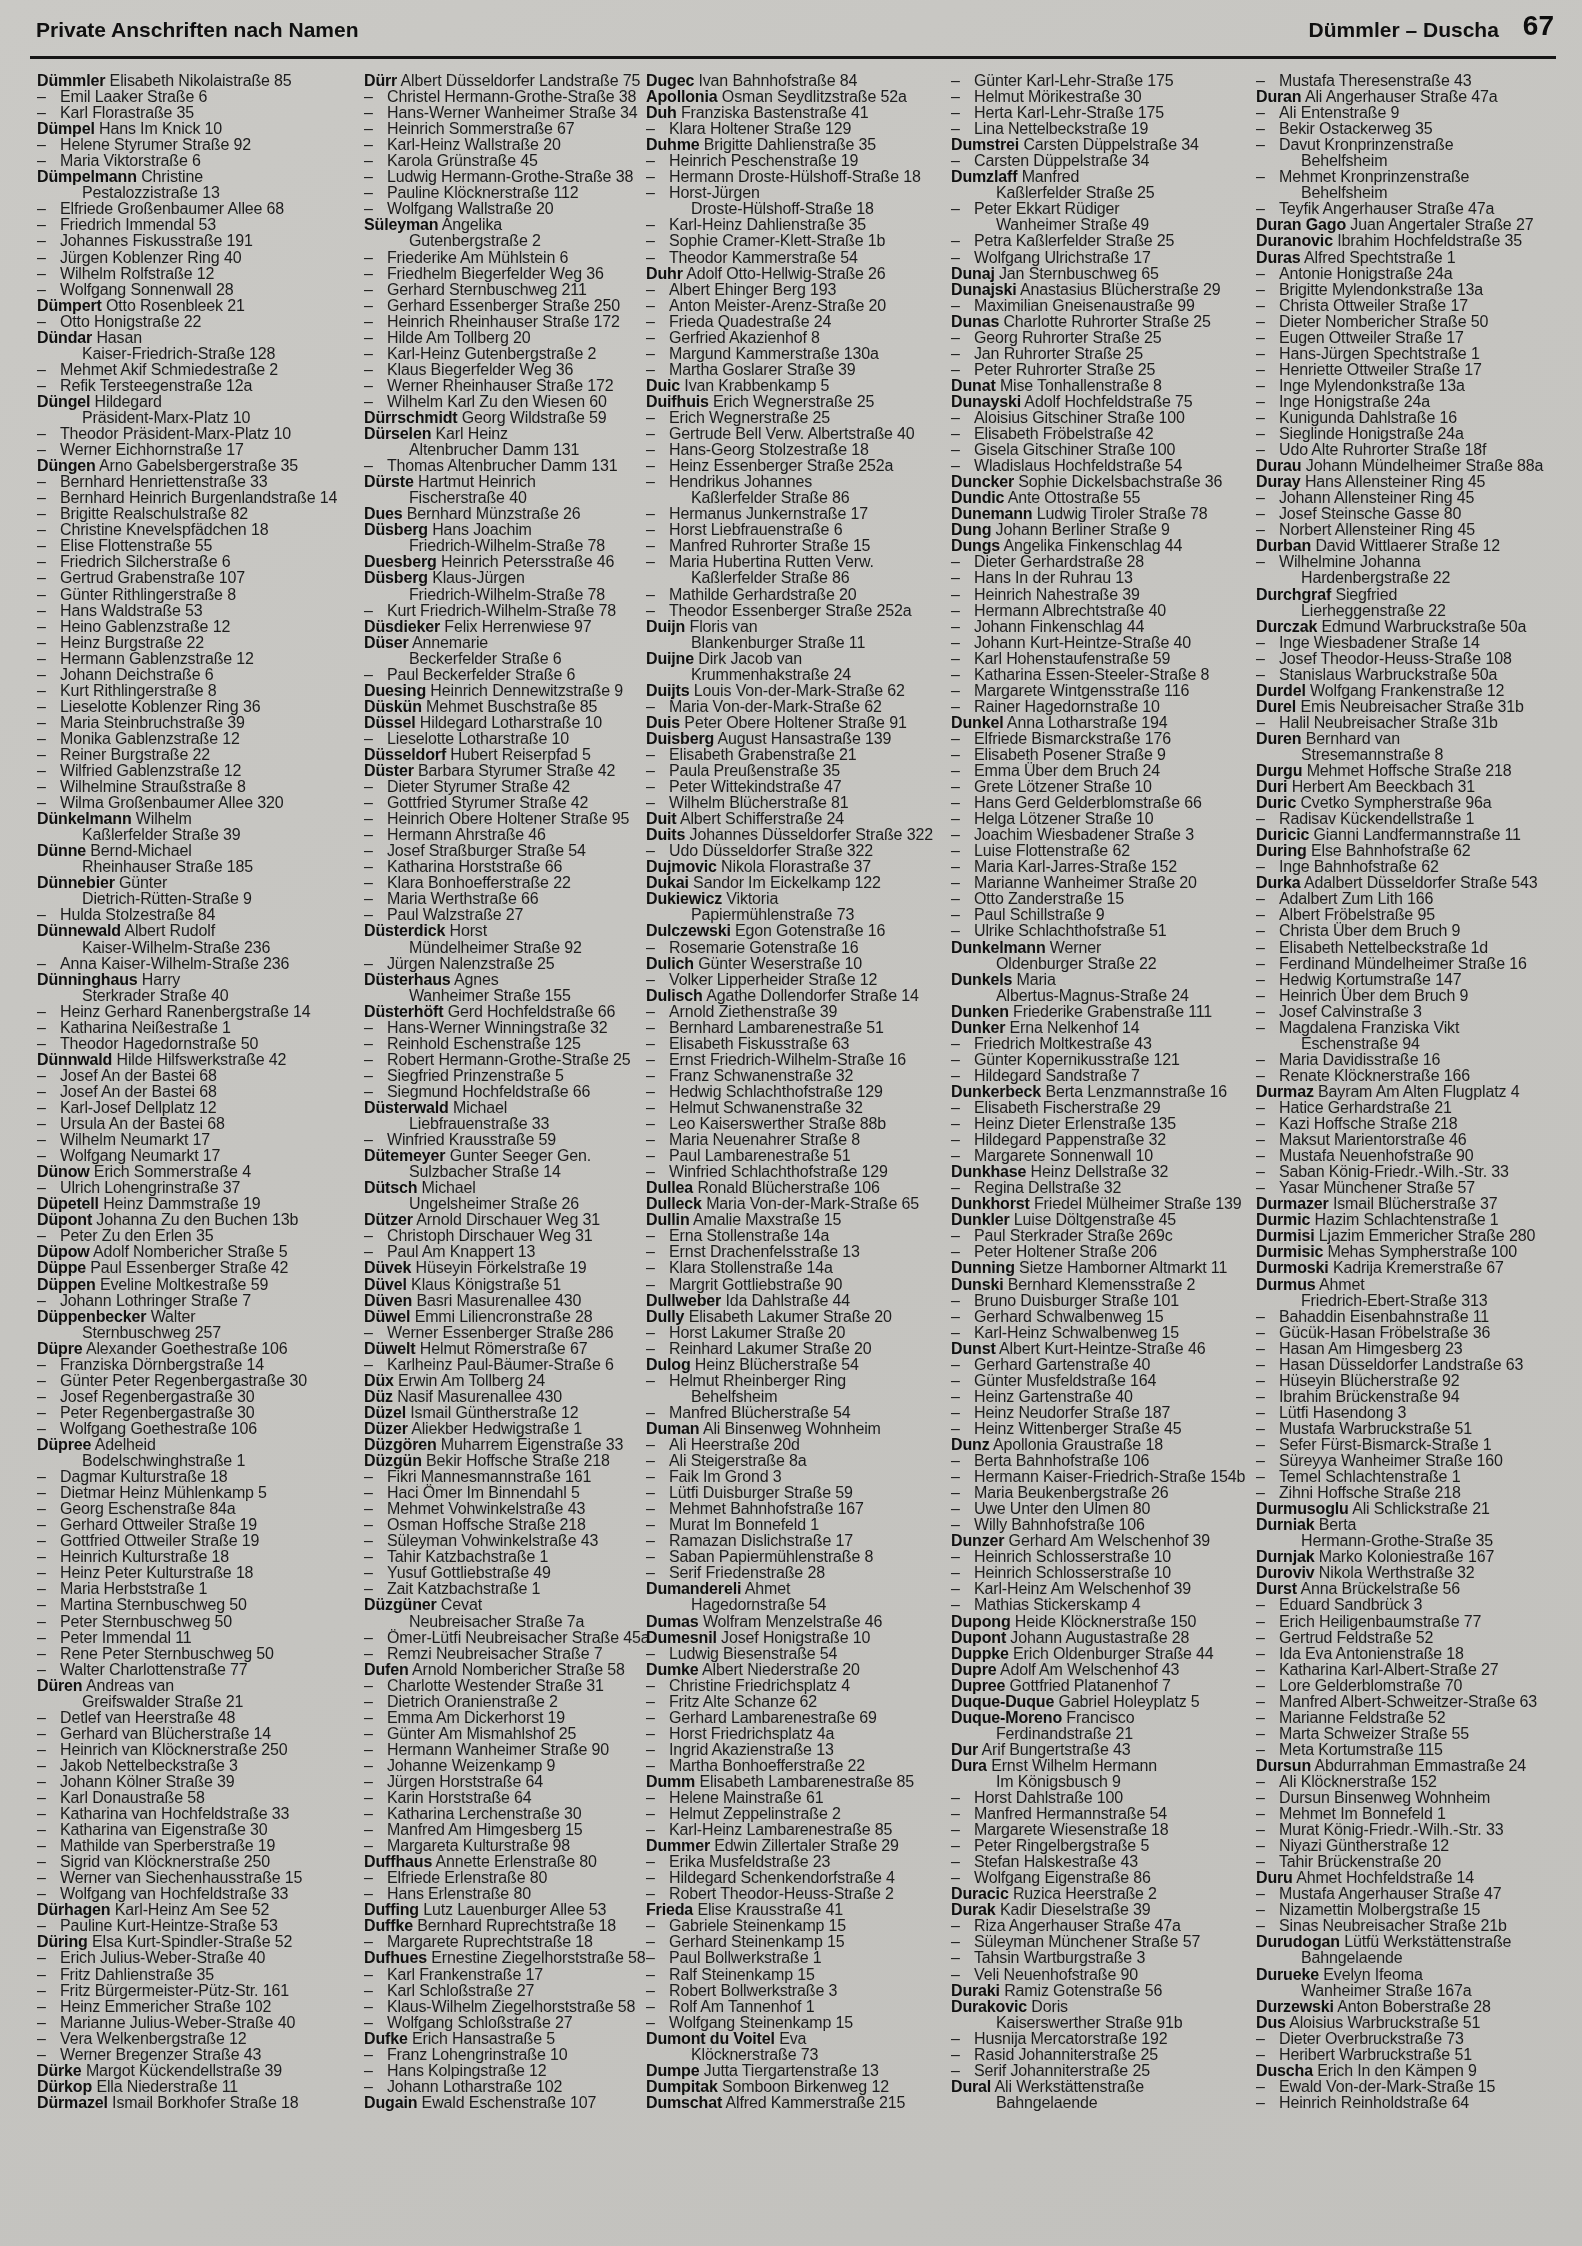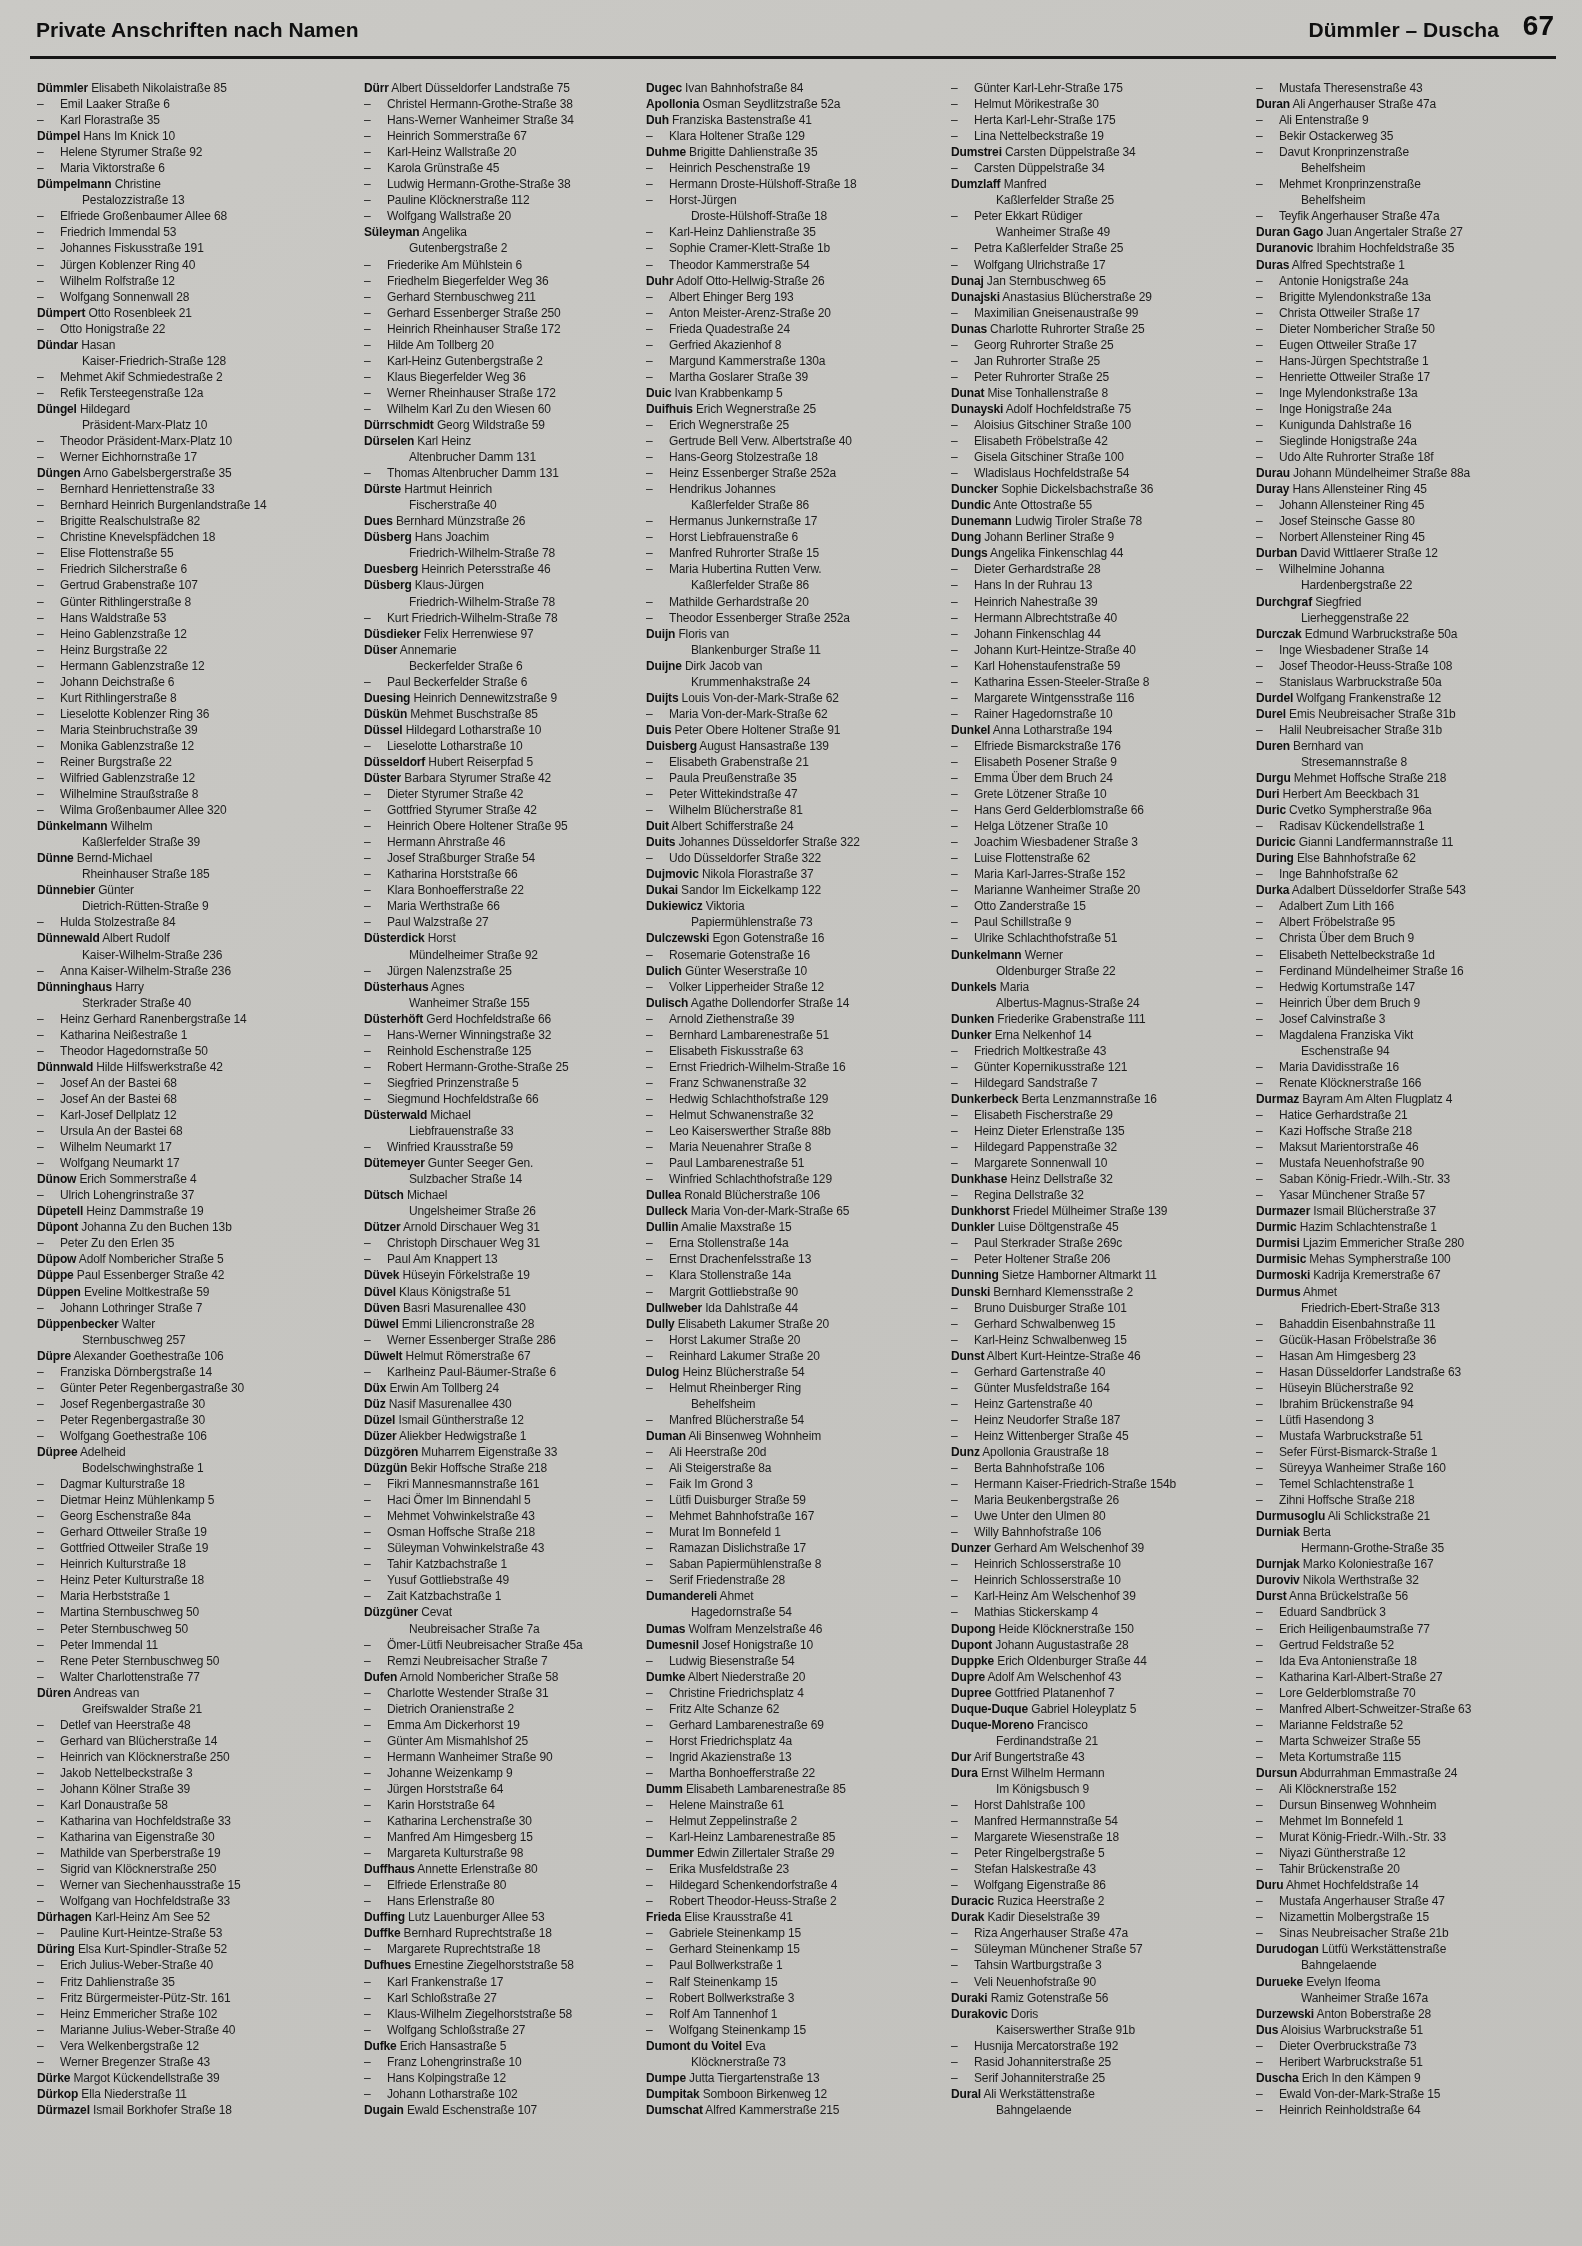--- a/index.html
+++ b/index.html
@@ -19,22 +19,22 @@
     position:absolute;top:10px;right:28px;
     display:flex;align-items:flex-end;gap:24px;
   }
   .hdr-range{font-size:21px;font-weight:bold;color:#101010;}
   .hdr-page{font-size:28px;font-weight:bold;color:#0d0d0d;}
   .rule{
     position:absolute;top:56px;left:30px;right:26px;height:3px;
     background:#161616;
   }
   .col{
-    position:absolute;top:80px;width:302px;
-    font-size:12px;line-height:16.05px;letter-spacing:-0.15px;
+    position:absolute;top:73px;width:302px;
+    font-size:16px;line-height:16.05px;letter-spacing:-0.15px;
   }
   #col0{left:37px;}
   #col1{left:352px;margin-left:12px;}
   #col2{left:646px;}
   #col3{left:951px;}
   #col4{left:1256px;}
   .line{white-space:nowrap;height:16.05px;}
   .sn{font-weight:bold;color:#101010;}
   .dash{display:inline-block;width:23px;}
   .line.c{padding-left:45px;}

